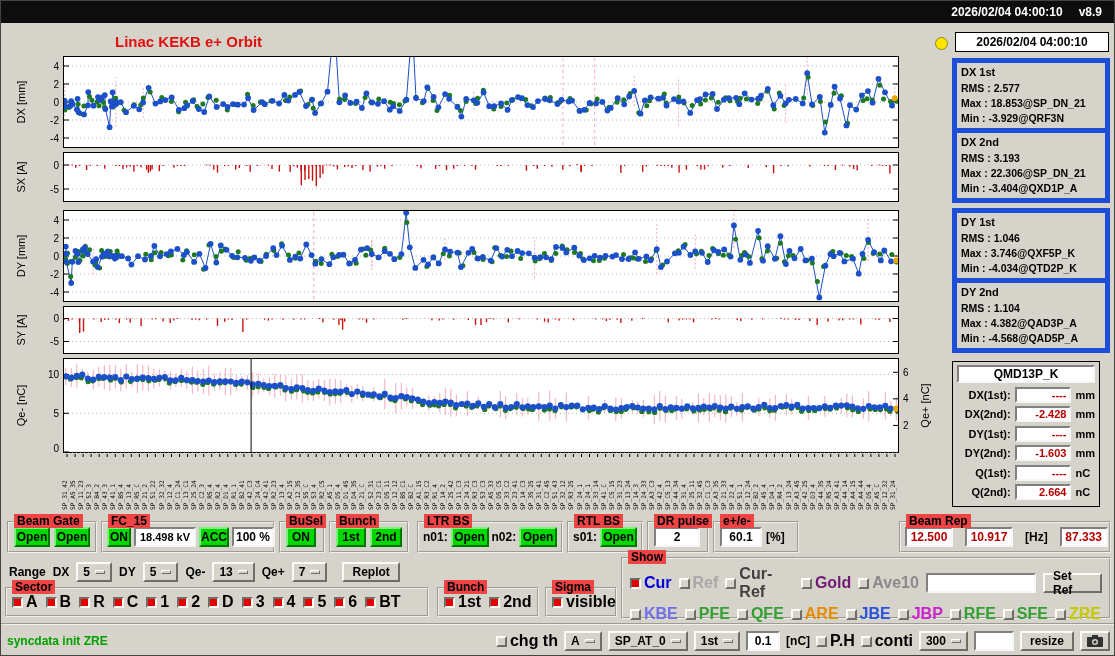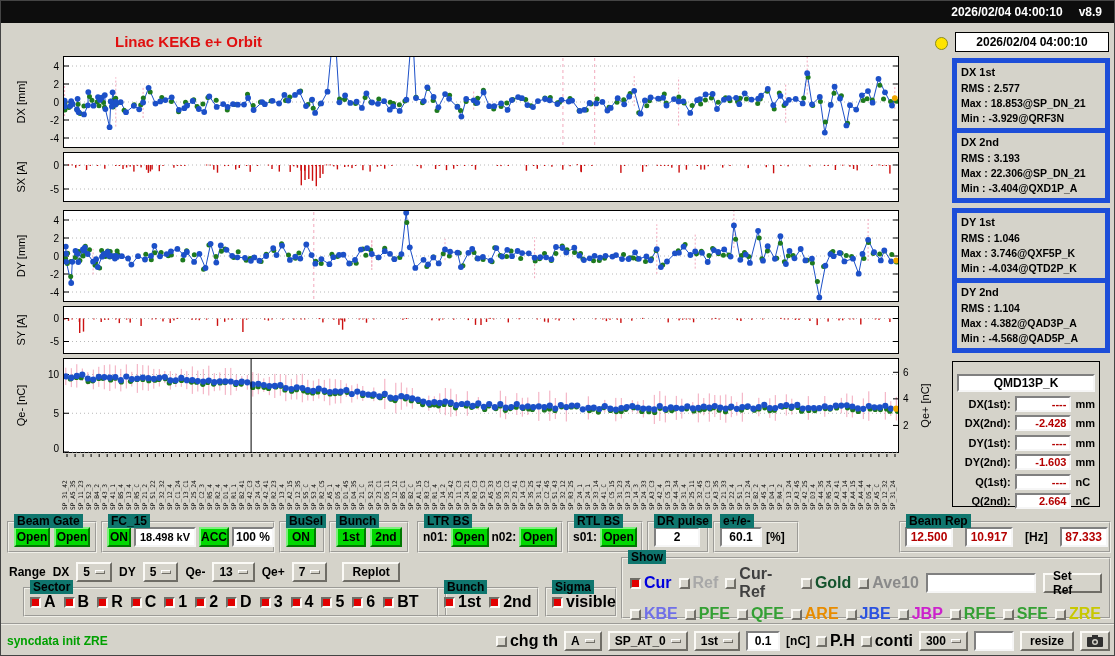--- a/index.html
+++ b/index.html
@@ -6,28 +6,28 @@
 body{margin:0;background:#888}
 #app{position:relative;width:1115px;height:656px;background:#d5d3ca;font-family:"Liberation Sans",sans-serif;color:#000;overflow:hidden;border:1px solid #444}
 .topbar{position:absolute;left:0;top:0;width:100%;height:22px;background:#0d0d0d;color:#fff;font-size:12px;font-weight:bold;line-height:22px;text-align:right;padding-right:12px}
 .topbar .ver{margin-left:16px}
 .apptitle{position:absolute;left:114px;top:32px;font-size:15px;font-weight:bold;color:#e01010}
 svg.chart{position:absolute;left:0;display:block}
 .ydot{position:absolute;left:934px;top:36px;width:13px;height:13px;border-radius:50%;background:#ffe400;border:1px solid #8a8a20}
 .timebox{position:absolute;left:954px;top:31px;width:154px;height:20px;background:#fff;border:1px solid #000;font-size:12px;font-weight:bold;text-align:center;line-height:18px}
 .statbox{position:absolute;left:951px;width:158px;border:5px solid #1d4ed8;background:#d5d3ca;padding:2px 4px 1px;font-size:10.5px;font-weight:bold;line-height:1.45}
 .statbox .t{font-size:11px}
-.monbox{position:absolute;left:951px;top:360px;width:148px;height:146px;border:1px solid #000;padding:12px 4px;background:#d5d3ca}
+.monbox{position:absolute;left:951px;top:360px;width:148px;height:146px;border:1px solid #000;padding:3px 4px;background:#d5d3ca}
 .monname{height:18px;background:#fff;border:2px solid;border-color:#808080 #f6f6f6 #f6f6f6 #808080;font-size:12px;font-weight:bold;text-align:center;line-height:14px;margin-bottom:2px}
 .mrow{display:flex;align-items:center;height:19.5px;gap:4px;font-size:11px;font-weight:bold}
 .mrow .ml{width:55px;text-align:right}
 .mrow .mv{width:58px;height:16px;background:#fff;border:2px solid;border-color:#808080 #f6f6f6 #f6f6f6 #808080;color:#b40000;font-size:11px;line-height:12px;text-align:right;padding:0 3px}
 .mrow .mu{width:20px}
 .grp{position:absolute;border:2px groove #f0efe8}
-.glab{position:absolute;top:-9px;left:5px;background:#0f766e;padding:0 3px;font-size:12px;font-weight:bold;line-height:14px;white-space:nowrap}
+.glab{position:absolute;top:-9px;left:5px;background:#ef4444;padding:0 3px;font-size:12px;font-weight:bold;line-height:14px;white-space:nowrap}
 .grow{display:flex;align-items:center;height:100%;gap:4px;padding:3px 5px;font-size:12px;font-weight:bold;white-space:nowrap}
 .gbtn{background:#00d800;border:2px solid;border-color:#7cf07c #007800 #007800 #7cf07c;font:bold 12px "Liberation Sans",sans-serif;height:20px;min-width:34px;padding:0 4px;display:flex;align-items:center;justify-content:center}
 .btn{background:#d5d3ca;border:2px solid;border-color:#fbfaf6 #6f6d66 #6f6d66 #fbfaf6;font:bold 12px "Liberation Sans",sans-serif;height:20px;padding:0 8px;display:flex;align-items:center;justify-content:center}
 .wval{background:#fff;border:2px solid;border-color:#808080 #f6f6f6 #f6f6f6 #808080;height:20px;display:flex;align-items:center;justify-content:center;padding:0 4px;font-size:12px;font-weight:bold}
 .rv{color:#b40000}
 .kv{font-size:11px}
 .dd{background:#d5d3ca;border:2px solid;border-color:#fbfaf6 #6f6d66 #6f6d66 #fbfaf6;height:20px;display:flex;align-items:center;gap:5px;padding:0 5px;font-size:12px;font-weight:bold}
 .dd i{display:block;width:10px;height:4px;background:#d5d3ca;border:1px solid;border-color:#fff #6f6d66 #6f6d66 #fff}
 .cbp{display:inline-flex;align-items:center;gap:3px;font-size:16px;font-weight:bold}
 .cb{width:11px;height:11px;flex:none;background:#d5d3ca;border:2px solid;border-color:#fbfaf6 #6f6d66 #6f6d66 #fbfaf6}
@@ -1780,21 +1780,21 @@
         <i></i>
       </span>
     <span>Qe+</span>
     <span class="dd">
         <span>7</span>
         <i></i>
       </span>
     <div class="btn" style="margin-left:8px">Replot</div>
   </div>
 
-  <div class="grp" style="left:22px;top:586px;width:424px;height:30px">
+  <div class="grp" style="left:4px;top:586px;width:424px;height:30px">
     <span class="glab">Sector</span>
     <div class="grow" style="gap:8px">
       <span class="cbp">
           <span class="cb on"></span>
           <span>A</span>
         </span>
       <span class="cbp">
           <span class="cb on"></span>
           <span>B</span>
         </span>
@@ -1873,21 +1873,21 @@
       <span class="cbp">
           <span class="cb"></span>
           <span style="color: rgb(168, 168, 168);">Ref</span>
         </span>
       <span class="cbp">
           <span class="cb"></span>
           <span style="color: rgb(64, 64, 64);">Cur-Ref</span>
         </span>
       <span class="cbp">
           <span class="cb"></span>
-          <span style="color: #14532d;">Gold</span>
+          <span style="color: #701a75;">Gold</span>
         </span>
       <span class="cbp">
           <span class="cb"></span>
           <span style="color: rgb(138, 138, 138);">Ave10</span>
         </span>
       <span class="ent" style="width:116px"></span>
       <div class="btn">Set Ref</div>
     </div>
     <div class="showrow">
       <span class="cbp">

